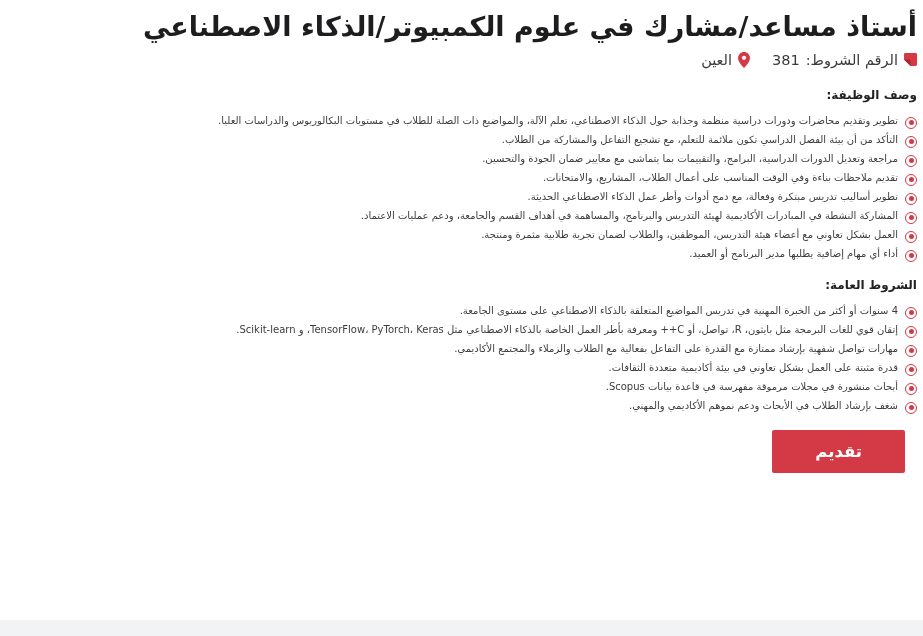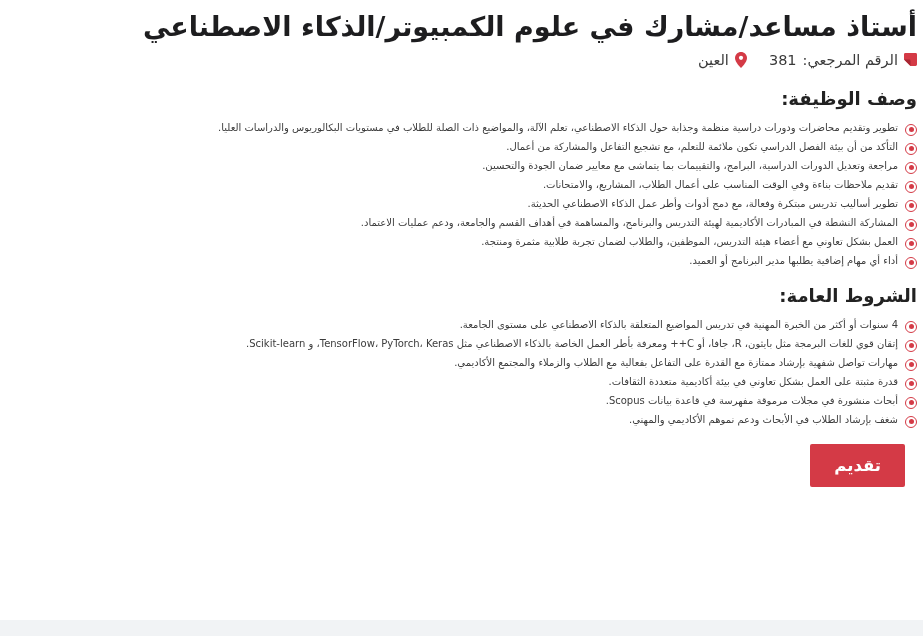--- a/index.html
+++ b/index.html
@@ -46,21 +46,21 @@
     width:13px;height:13px;
     display:inline-block;
     flex:0 0 auto;
   }
   .pin-icon{
     width:12px;height:16px;
     display:inline-block;
     flex:0 0 auto;
   }
   h2.section-heading{
-    font-size:18px;
+    font-size:12px;
     font-weight:700;
     color:#222;
     margin:0 0 11px 0;
   }
   ul.bullet-list{
     list-style:none;
     margin:0 0 16px 0;
     padding:0;
   }
   ul.bullet-list li{
@@ -93,21 +93,21 @@
     padding-right:12px;
     text-align:right;
   }
   button.apply-button{
     background:var(--accent);
     color:#ffffff;
     border:none;
     font-family:"DejaVu Sans", sans-serif;
     font-size:16.5px;
     font-weight:700;
-    padding:12px 24px;
+    padding:12px 43px;
     border-radius:2px;
     cursor:pointer;
   }
   .footer-bar{
     position:absolute;
     left:0;right:0;bottom:0;
     height:16px;
     background:var(--footer-bg);
   }
 </style>
@@ -119,21 +119,21 @@
   <h1 class="job-title">أستاذ مساعد/مشارك في علوم الكمبيوتر/الذكاء الاصطناعي</h1>
 
   <div class="meta-row">
     <span class="meta-item">
       <span class="note-icon">
         <svg width="13" height="13" viewBox="0 0 14 14">
           <path d="M2 0 h10.5 a1.5 1.5 0 0 1 1.5 1.5 V12.5 A1.5 1.5 0 0 1 12.5 14 H7 L0 7 V1.5 A1.5 1.5 0 0 1 2 0 Z" fill="#d43a46"></path>
           <path d="M0 7 L7 14 V8.5 A1.5 1.5 0 0 0 5.5 7 Z" fill="#a82733"></path>
         </svg>
       </span>
-      <span>الرقم المرجعي:</span>
+      <span>الرقم الشروط:</span>
       <span>381</span>
     </span>
     <span class="meta-item">
       <span class="pin-icon">
         <svg width="12" height="16" viewBox="0 0 12 16">
           <path d="M6 0C2.7 0 0 2.7 0 6c0 4.4 6 10 6 10s6-5.6 6-10C12 2.7 9.3 0 6 0z" fill="#d43a46"></path>
           <circle cx="6" cy="5.8" r="2.1" fill="#ffffff"></circle>
         </svg>
       </span>
       <span>العين</span>
@@ -142,21 +142,21 @@
 
   <h2 class="section-heading">وصف الوظيفة:</h2>
 
   <ul class="bullet-list">
     <li>
         <span class="bullet-icon"></span>
         <span>تطوير وتقديم محاضرات ودورات دراسية منظمة وجذابة حول الذكاء الاصطناعي، تعلم الآلة، والمواضيع ذات الصلة للطلاب في مستويات البكالوريوس والدراسات العليا.</span>
       </li>
     <li>
         <span class="bullet-icon"></span>
-        <span>التأكد من أن بيئة الفصل الدراسي تكون ملائمة للتعلم، مع تشجيع التفاعل والمشاركة من أعمال.</span>
+        <span>التأكد من أن بيئة الفصل الدراسي تكون ملائمة للتعلم، مع تشجيع التفاعل والمشاركة من الطلاب.</span>
       </li>
     <li>
         <span class="bullet-icon"></span>
         <span>مراجعة وتعديل الدورات الدراسية، البرامج، والتقييمات بما يتماشى مع معايير ضمان الجودة والتحسين.</span>
       </li>
     <li>
         <span class="bullet-icon"></span>
         <span>تقديم ملاحظات بناءة وفي الوقت المناسب على أعمال الطلاب، المشاريع، والامتحانات.</span>
       </li>
     <li>
@@ -179,21 +179,21 @@
 
   <h2 class="section-heading">الشروط العامة:</h2>
 
   <ul class="bullet-list">
     <li>
         <span class="bullet-icon"></span>
         <span>4 سنوات أو أكثر من الخبرة المهنية في تدريس المواضيع المتعلقة بالذكاء الاصطناعي على مستوى الجامعة.</span>
       </li>
     <li>
         <span class="bullet-icon"></span>
-        <span>إتقان قوي للغات البرمجة مثل بايثون، R، جافا، أو C++ ومعرفة بأطر العمل الخاصة بالذكاء الاصطناعي مثل TensorFlow، PyTorch، Keras، و Scikit-learn.</span>
+        <span>إتقان قوي للغات البرمجة مثل بايثون، R، تواصل، أو C++ ومعرفة بأطر العمل الخاصة بالذكاء الاصطناعي مثل TensorFlow، PyTorch، Keras، و Scikit-learn.</span>
       </li>
     <li>
         <span class="bullet-icon"></span>
         <span>مهارات تواصل شفهية بإرشاد ممتازة مع القدرة على التفاعل بفعالية مع الطلاب والزملاء والمجتمع الأكاديمي.</span>
       </li>
     <li>
         <span class="bullet-icon"></span>
         <span>قدرة مثبتة على العمل بشكل تعاوني في بيئة أكاديمية متعددة الثقافات.</span>
       </li>
     <li>

